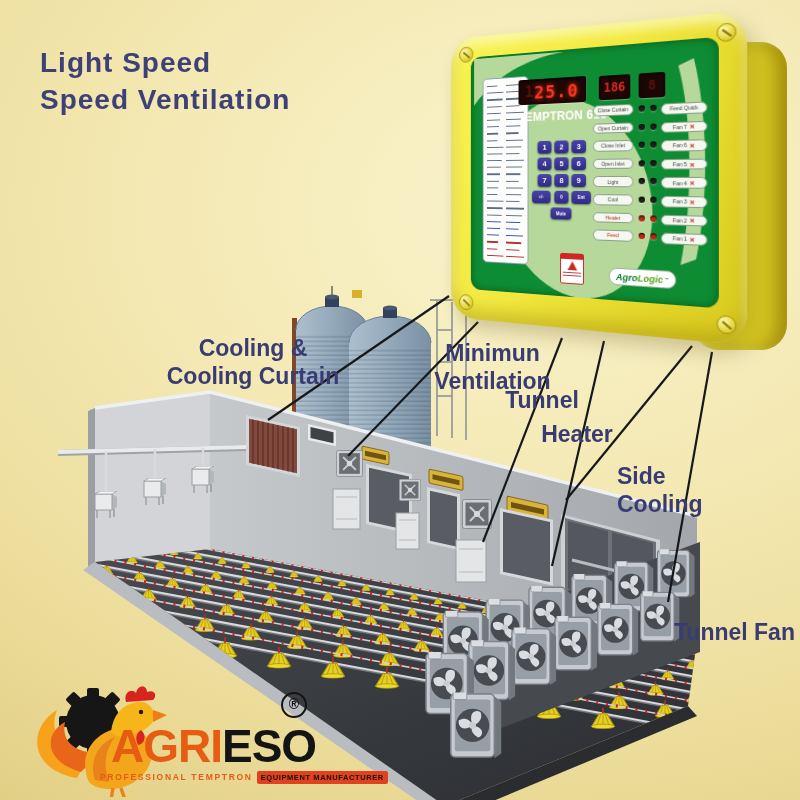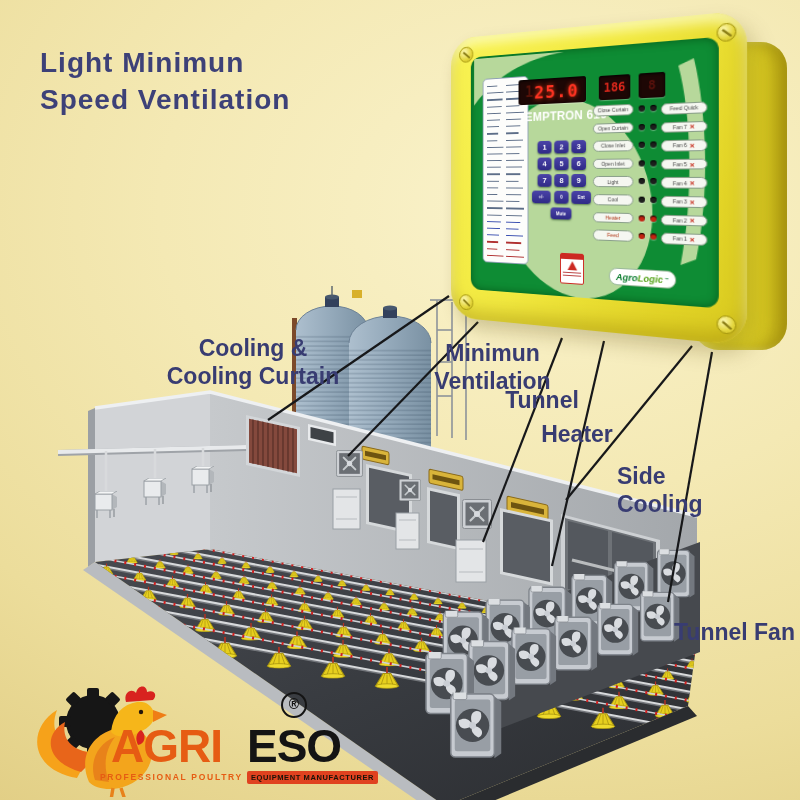--- a/index.html
+++ b/index.html
@@ -52,21 +52,21 @@
   .sticker .ln{height:1px;background:#b44;margin:2px 2px 0;}
   .agro{position:absolute;left:150px;top:218px;width:62px;height:15px;background:#fff;border-radius:8px;border:1px solid #9ab89a;
     display:flex;align-items:center;justify-content:center;font-weight:bold;font-style:italic;font-size:9px;}
   .agro .a1{color:#0c7d30;}
   .agro .a2{color:#55a318;}
   .agro .tm{font-size:4px;color:#0c7d30;margin-left:1px;}
   
   #logo{position:absolute;left:15px;top:682px;width:330px;height:115px;}
   .brandtxt{position:absolute;left:96px;top:42px;font-weight:900;font-size:46px;letter-spacing:-1px;line-height:44px;}
   .brandtxt .b1{color:#e65c13;}
-  .brandtxt .b2{color:#141414;margin-left:25px;}
+  .brandtxt .b2{color:#141414;}
   .reg{position:absolute;left:266px;top:10px;width:22px;height:22px;border:2.5px solid #141414;border-radius:50%;
     color:#141414;font-size:14px;font-weight:bold;text-align:center;line-height:21px;}
   .tagline{position:absolute;left:85px;top:88px;height:14px;display:flex;align-items:center;}
   .tg1{color:#e65c13;font-size:8.5px;font-weight:bold;letter-spacing:1.7px;white-space:nowrap;}
   .tg2{background:#e0421f;color:#1a1208;font-size:7.5px;font-weight:bold;letter-spacing:.6px;border-radius:2px;
     padding:2px 4px;margin-left:4px;white-space:nowrap;}
 </style>
 </head>
 <body>
 
@@ -432,21 +432,21 @@
         <line x1="449" y1="296" x2="268" y2="420"></line>
         <line x1="478" y1="322" x2="348" y2="456"></line>
         <line x1="562" y1="338" x2="483" y2="542"></line>
         <line x1="604" y1="341" x2="552" y2="566"></line>
         <line x1="692" y1="346" x2="566" y2="500"></line>
         <line x1="712" y1="352" x2="668" y2="602"></line>
       </g>
   </svg>
 
   <div class="title">
-    <div>Light Minimun</div>
+    <div>Light Speed</div>
     <div>Speed Ventilation</div>
   </div>
 
   <div id="controller">
     <div class="flange"></div>
     <div class="cbody">
       <div class="panel">
         <svg width="252" height="250" viewBox="0 0 252 250" style="position:absolute;left:0;top:0">
           <ellipse cx="112" cy="150" rx="78" ry="102" transform="rotate(-16 112 150)" fill="#b7d89b"></ellipse>
           <path d="M216 24 C 228 70 230 150 218 212 L 232 206 C 244 148 242 70 230 18 Z" fill="#b7d89b"></path>
@@ -712,17 +712,17 @@
         <path d="M138 28 L 152 33 L 138 40 Z" fill="#ef7d15"></path>
         <path d="M126 48 C 132 53 130 62 123 63 C 120 57 121 51 126 48 Z" fill="#d8231f"></path>
         <circle cx="126" cy="30" r="2.2" fill="#24160a"></circle>
         <path d="M98 106 L 96 118 M106 106 L 110 118" stroke="#e8821a" stroke-width="3.4" fill="none"></path>
         <path d="M92 118 L 100 118 M106 118 L 114 118" stroke="#e8821a" stroke-width="2.6"></path>
       </g>
     </svg>
     <div class="brandtxt"><span class="b1">AGRI</span><span class="b2">ESO</span></div>
     <div class="reg">®</div>
     <div class="tagline">
-      <span class="tg1">PROFESSIONAL POULTRY</span>
+      <span class="tg1">PROFESSIONAL TEMPTRON</span>
       <span class="tg2">EQUIPMENT MANUFACTURER</span>
     </div>
   </div>
 </div>
 
 </body></html>

